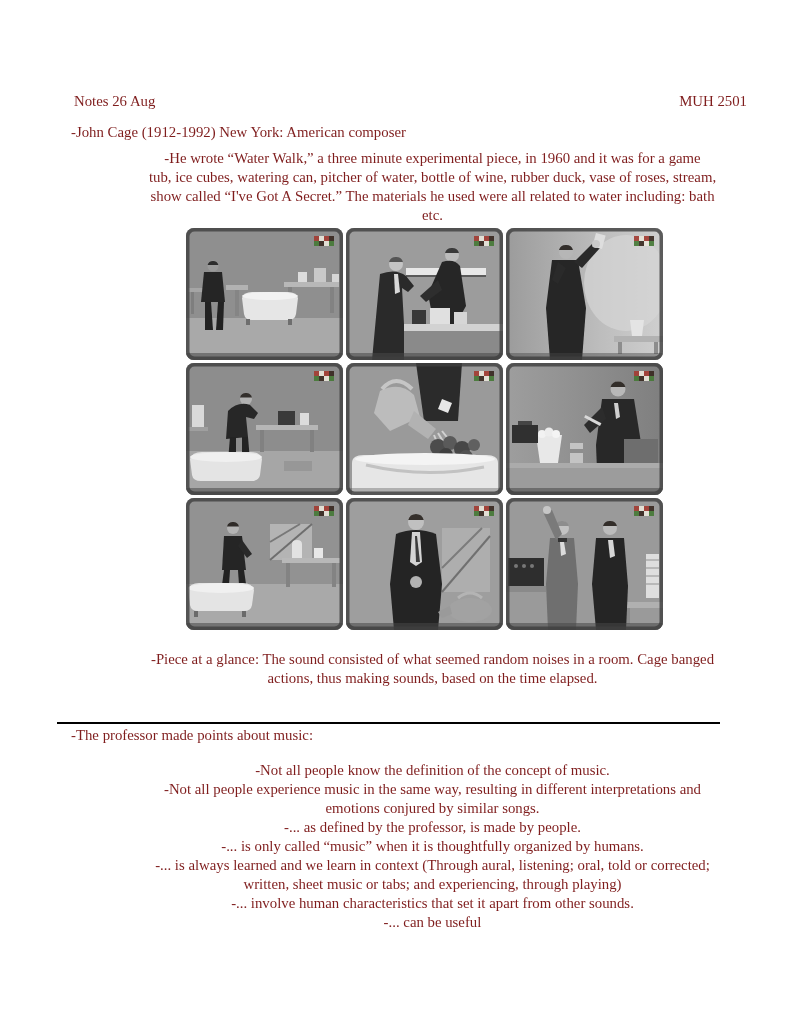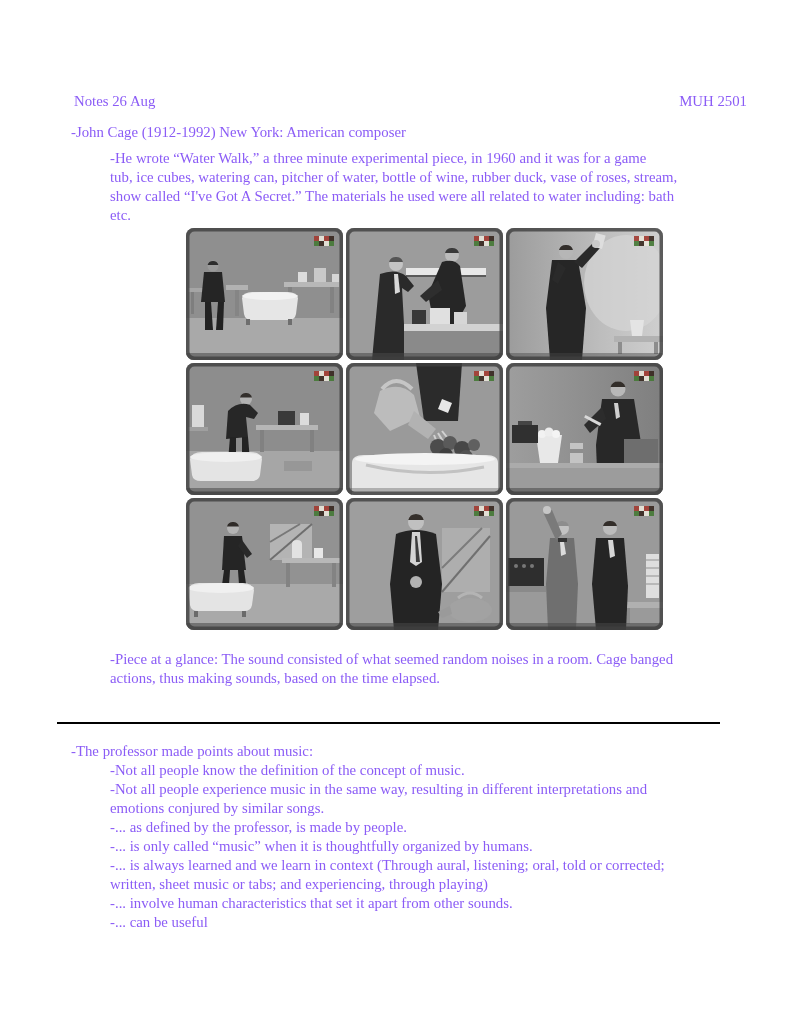--- a/index.html
+++ b/index.html
@@ -1,29 +1,29 @@
 <!DOCTYPE html>
 <html style="--wm-red: #a33d34; --wm-white: #e9e5da; --wm-green: #477a38; --wm-dark: #3a2a22;"><head>
 <meta charset="utf-8">
 <style>
   html,body { margin:0; padding:0; background:#fff; }
   .page {
     position:relative; width:799px; height:1034px; background:#ffffff;
     font-family:"Liberation Serif","DejaVu Serif",serif;
-    font-size:14.8px; line-height:19px; color:#8b5cf6; overflow:hidden;
+    font-size:14.8px; line-height:19px; color:#7f1d1d; overflow:hidden;
   }
   .doc-header { position:absolute; left:74px; top:92px; width:673px; display:flex; justify-content:space-between; }
   .h-left, .h-right { white-space:nowrap; }
   .composer-heading { position:absolute; left:71px; top:123px; white-space:nowrap; }
-  .para { position:absolute; }
+  .para { position:absolute;text-align:center; }
   .para .line { white-space:nowrap; }
   .water-walk { left:110px; top:149px; width:645px; }
   .glance { left:110px; top:650px; width:645px; }
   .rule { position:absolute; left:57px; top:722px; width:663px; border-top:2px solid #000; height:0; }
-  .points-heading { position:absolute; left:71px; top:726px; white-space:nowrap;margin-top:16px; }
+  .points-heading { position:absolute; left:71px; top:726px; white-space:nowrap; }
   .points { left:110px; top:745px; width:645px;margin-top:16px; }
 
   .photo-grid {
     position:absolute; left:186px; top:228px;
     display:grid; grid-template-columns:repeat(3,157px); grid-auto-rows:132px; gap:3px;
   }
   .cell { position:relative; margin:0; border-radius:8px; overflow:hidden; background:#8a8a8a; }
   .cell svg { display:block; width:157px; height:132px; }
   .wm { position:absolute; top:8px; right:9px; display:grid; grid-template-columns:repeat(4,5px); grid-auto-rows:5px; opacity:.92; }
   .wm i { display:block; }

